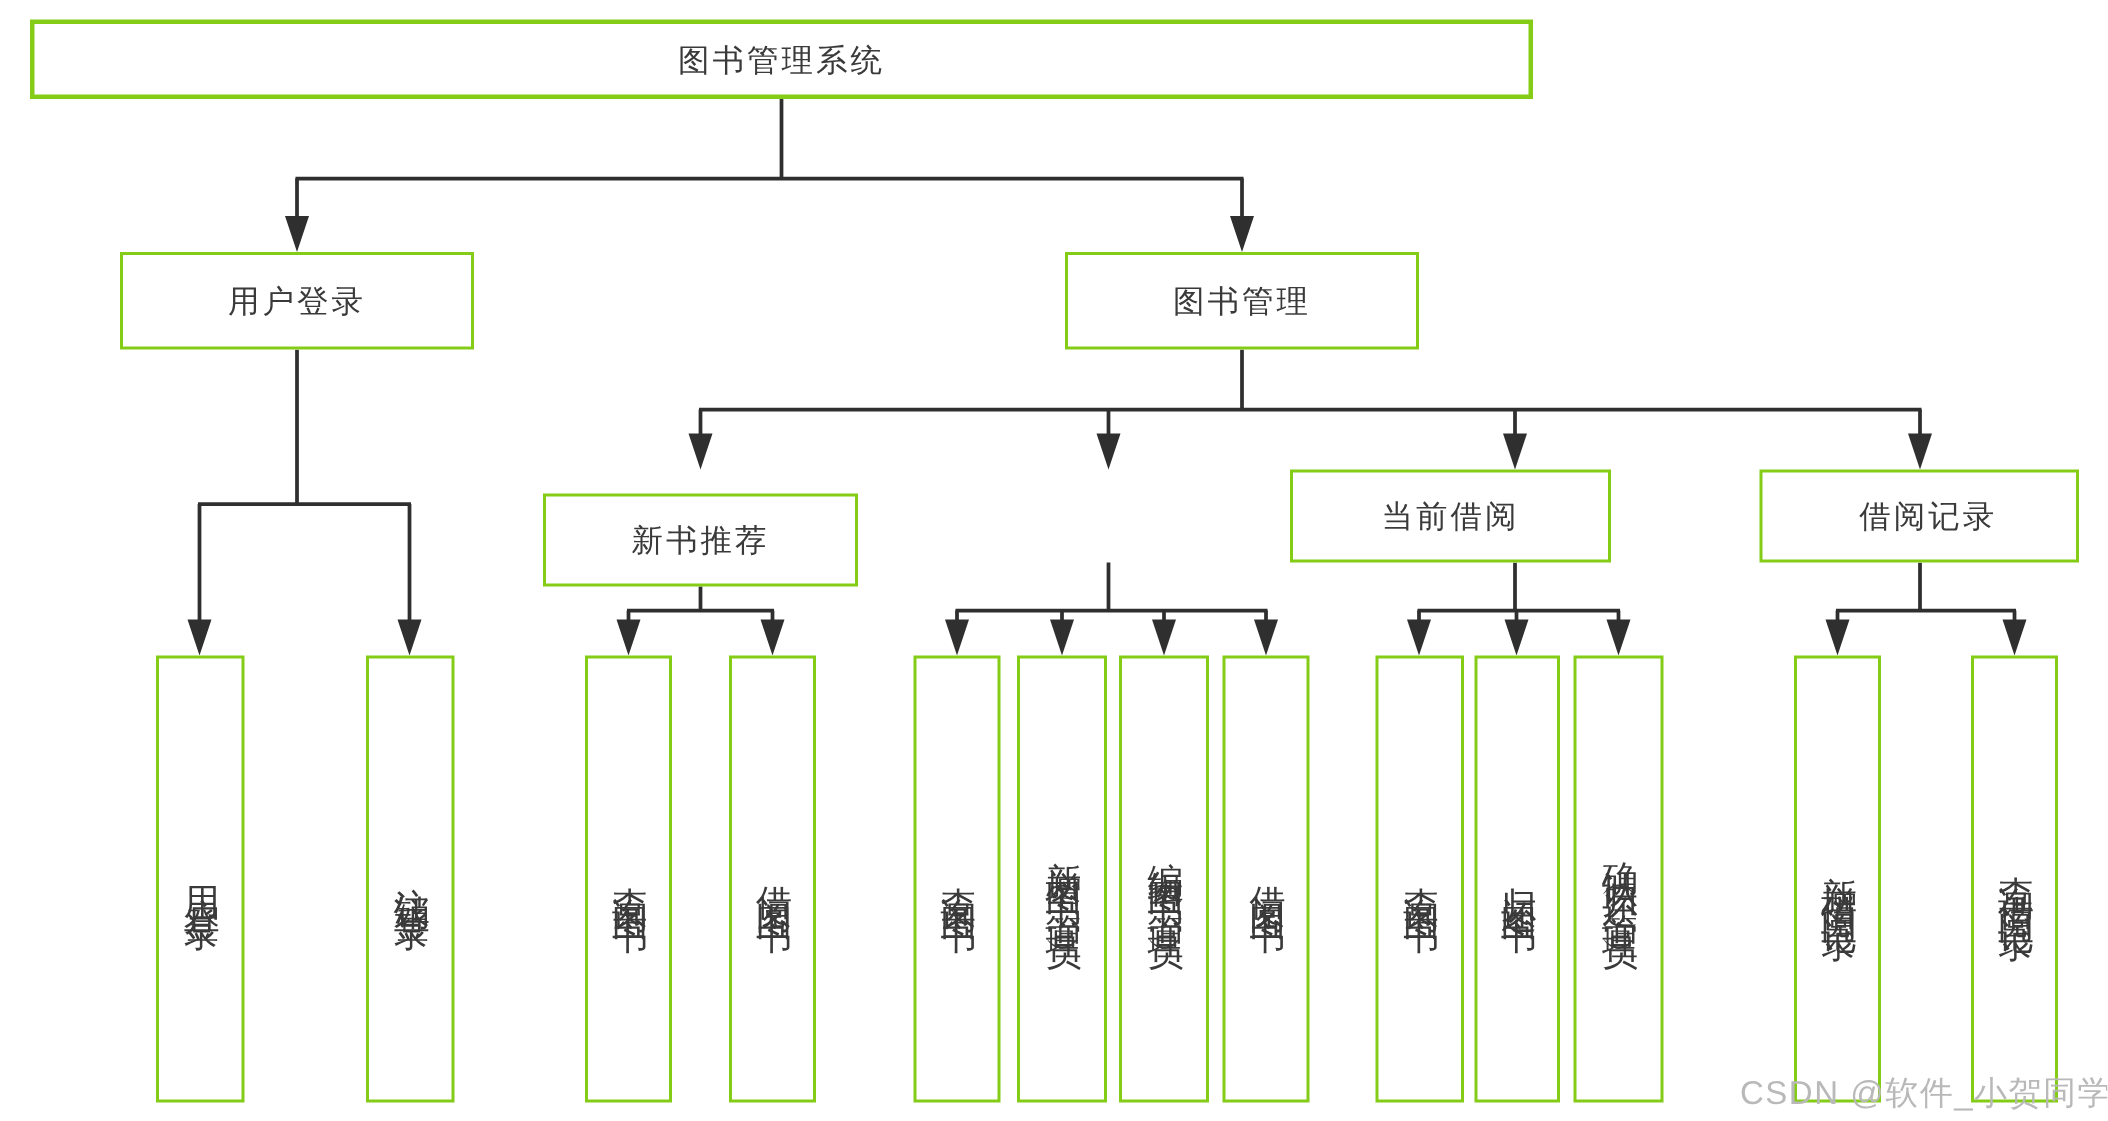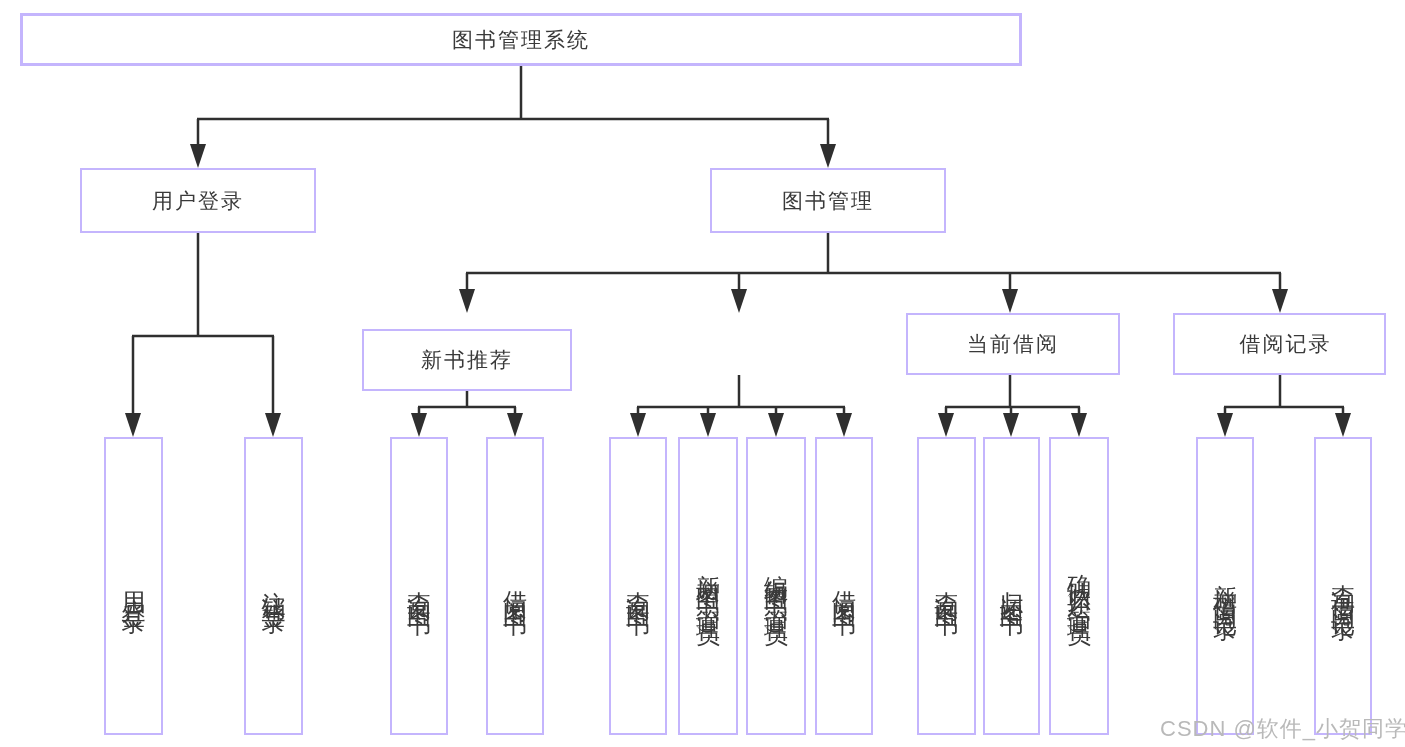--- a/index.html
+++ b/index.html
@@ -19,21 +19,21 @@
     position: absolute;
     left: 0; top: 0;
     width: 1405px;
     height: 747px;
     z-index: 0;
   }
   .node {
     position: absolute;
     box-sizing: border-box;
     background: #ffffff;
-    border: 2px solid #c4b5fd;
+    border: 2px solid #84cc16;
     color: #3a3a3a;
     display: flex;
     align-items: center;
     justify-content: center;
     z-index: 1;
   }
   .h-node {
     font-size: 21px;
     letter-spacing: 2px;
     white-space: nowrap;
@@ -145,21 +145,21 @@
   <div class="node h-node" style="left:80px; top:168px; width:236px; height:65px;">
     <span>用户登录</span>
   </div>
   <div class="node h-node" style="left:710px; top:168px; width:236px; height:65px;">
     <span>图书管理</span>
   </div>
 
   <div class="node h-node" style="left:362px; top:313px; width:210px; height:62px;margin-top:16px;">
     <span>新书推荐</span>
   </div>
-  <div class="node h-node" style="left:906px; top:313px; width:214px; height:62px;">
+  <div class="node h-node" style="left:860px; top:313px; width:214px; height:62px;">
     <span>当前借阅</span>
   </div>
   <div class="node h-node" style="left:1173px; top:313px; width:213px; height:62px;padding-left:12px;">
     <span>借阅记录</span>
   </div>
 
   <div class="node leaf" style="left:104px; width:59px;">
     <span class="v-text">用户登录</span>
   </div>
   <div class="node leaf" style="left:244px; width:59px;">

